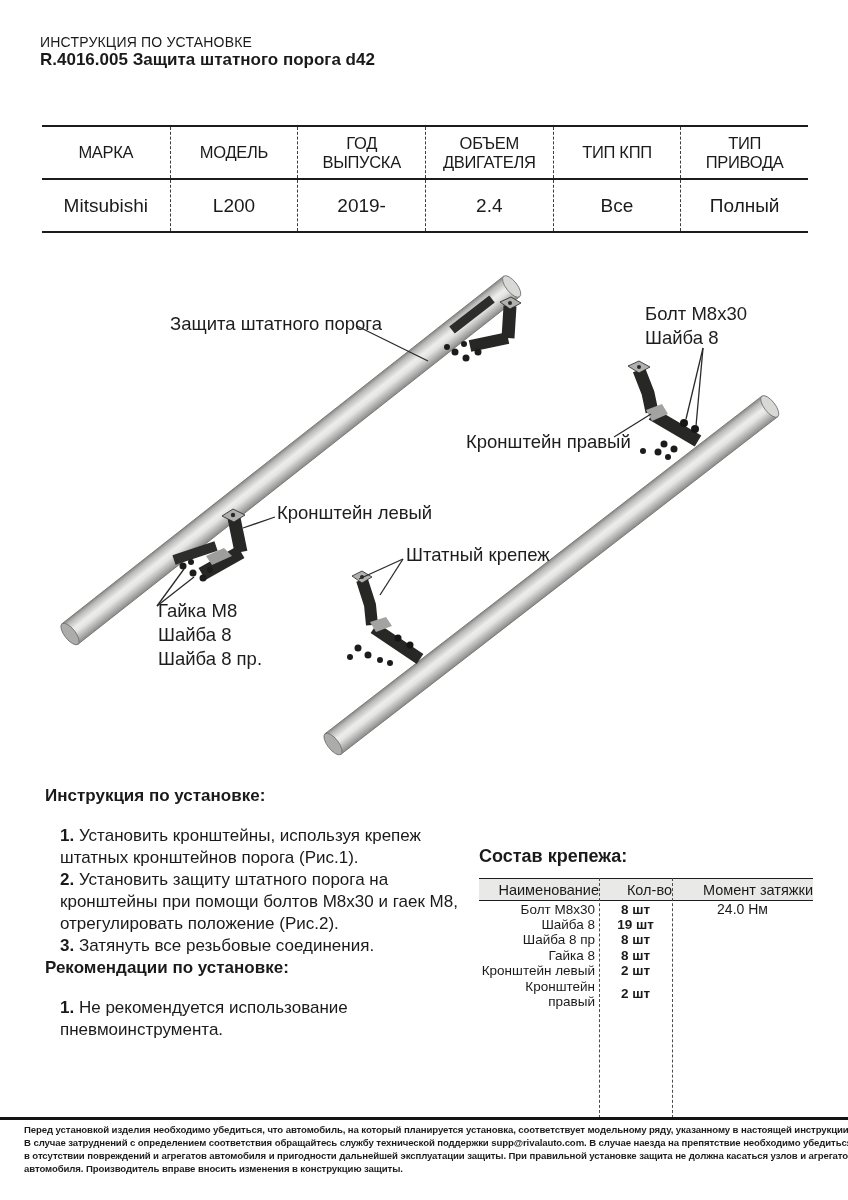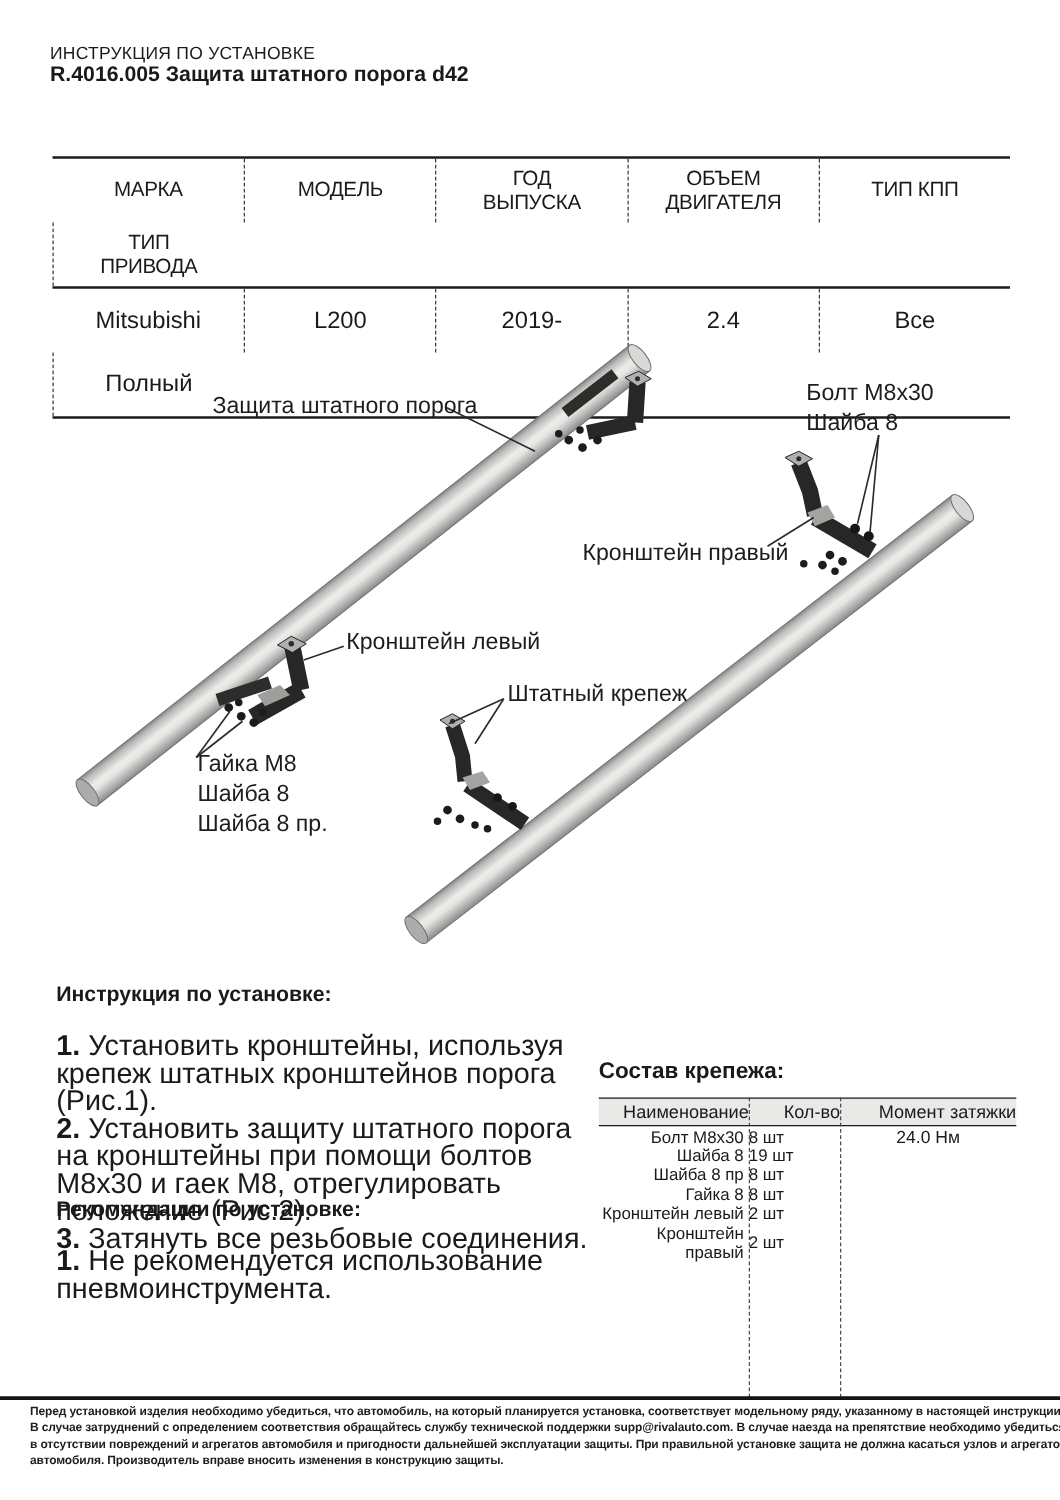--- a/index.html
+++ b/index.html
@@ -7,55 +7,55 @@
         font-family:"Liberation Sans","DejaVu Sans",sans-serif;color:#1a1a1a;}
 
   
   .doc-header{position:absolute;left:40px;top:34px;}
   .doc-header .l1{font-size:14px;letter-spacing:.2px;}
   .doc-header .l2{font-size:17px;font-weight:bold;margin-top:0;}
 
   
   .vtable{position:absolute;left:42px;top:125px;width:766px;
           border-top:2.5px solid #1c1c1c;border-bottom:2.5px solid #1c1c1c;}
-  .vt-row{display:grid;grid-template-columns:repeat(5,1fr);}
+  .vt-row{display:grid;grid-template-columns:repeat(6,1fr);}
   .vt-row.head{border-bottom:2px solid #1c1c1c;}
   .vt-c{height:51px;display:flex;align-items:center;justify-content:center;
         text-align:center;white-space:pre-line;}
   .vt-c + .vt-c{border-left:1.5px dashed #3d3d3d;}
   .vt-row.head .vt-c{font-size:16.5px;letter-spacing:-.3px;line-height:19px;}
   .vt-row.vals .vt-c{font-size:19px;}
 
   
   .diagram{position:absolute;left:0;top:245px;}
   .diagram text{font-family:"Liberation Sans","DejaVu Sans",sans-serif;
                 font-size:18.5px;fill:#1d1d1d;}
 
   
   .instructions{position:absolute;left:45px;top:786px;width:434px;}
   .recommend{position:absolute;left:45px;top:958px;width:402px;}
   .sec-title{font-size:17px;font-weight:bold;margin:0 0 19px 0;}
-  .step{font-size:23px;line-height:22px;}
+  .step{font-size:17px;line-height:22px;margin-left:15px;}
   .step b{font-weight:bold;}
 
   
   .hardware{position:absolute;left:479px;top:846px;width:334px;}
   .hw-title{font-size:18px;font-weight:bold;}
   .hw-table{position:relative;margin-top:11px;}
   .hw-dash{position:absolute;top:0;height:240px;border-left:1.5px dashed #4c4c4c;}
   .hw-dash.d1{left:120px;}
   .hw-dash.d2{left:193px;}
   .hw-head{display:grid;grid-template-columns:120px 73px 141px;height:21px;
            background:#e9e9e7;border-top:1.5px solid #1c1c1c;border-bottom:1.5px solid #1c1c1c;
            align-items:center;font-size:14.5px;}
   .hw-head span{text-align:right;}
   .hw-row{display:grid;grid-template-columns:120px 73px 141px;height:15.5px;
           align-items:center;font-size:13.5px;}
   .hw-name{text-align:right;padding-right:4px;}
-  .hw-qty{}
+  .hw-qty{text-align:center;font-weight:bold;}
   .hw-tq{text-align:center;font-size:14px;}
 
   
   .footer{position:absolute;left:0;top:1117px;width:848px;box-sizing:border-box;
           border-top:3px solid #141414;padding:3px 22px 0 24px;overflow:hidden;}
   .footer div{font-weight:bold;font-size:9.6px;line-height:13px;white-space:nowrap;
               color:#1d1d1d;letter-spacing:-.1px;}
 </style>
 </head>
 <body>

